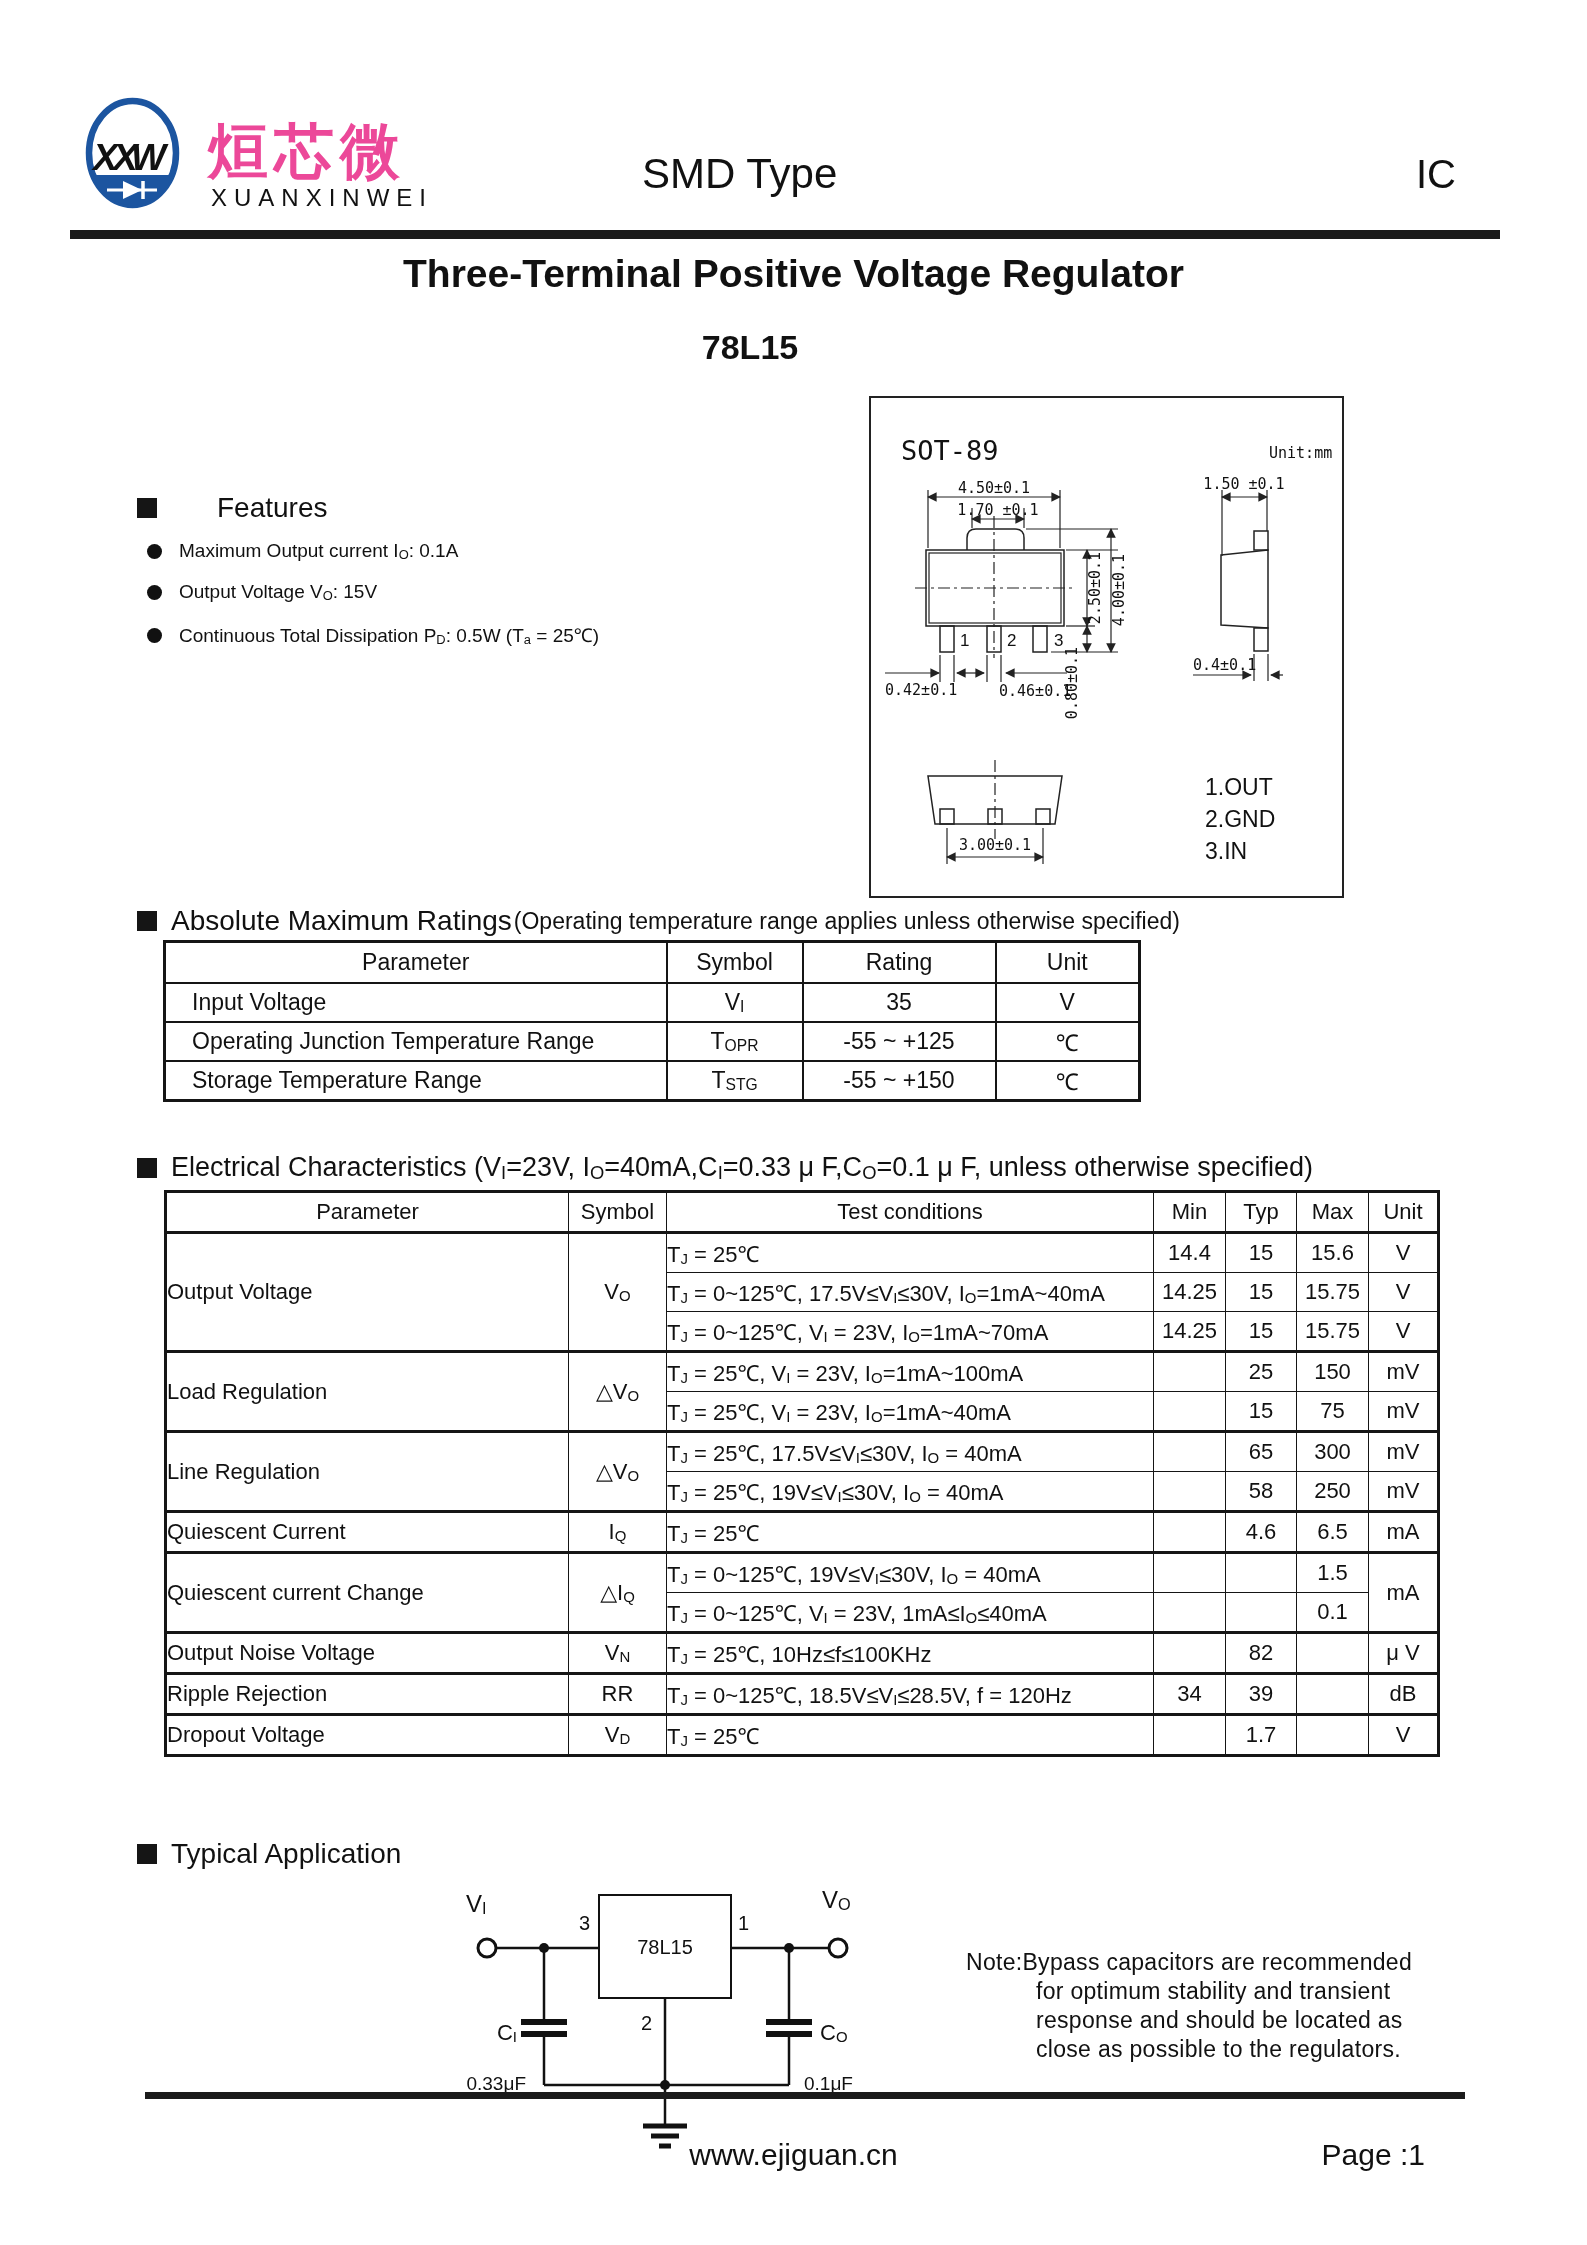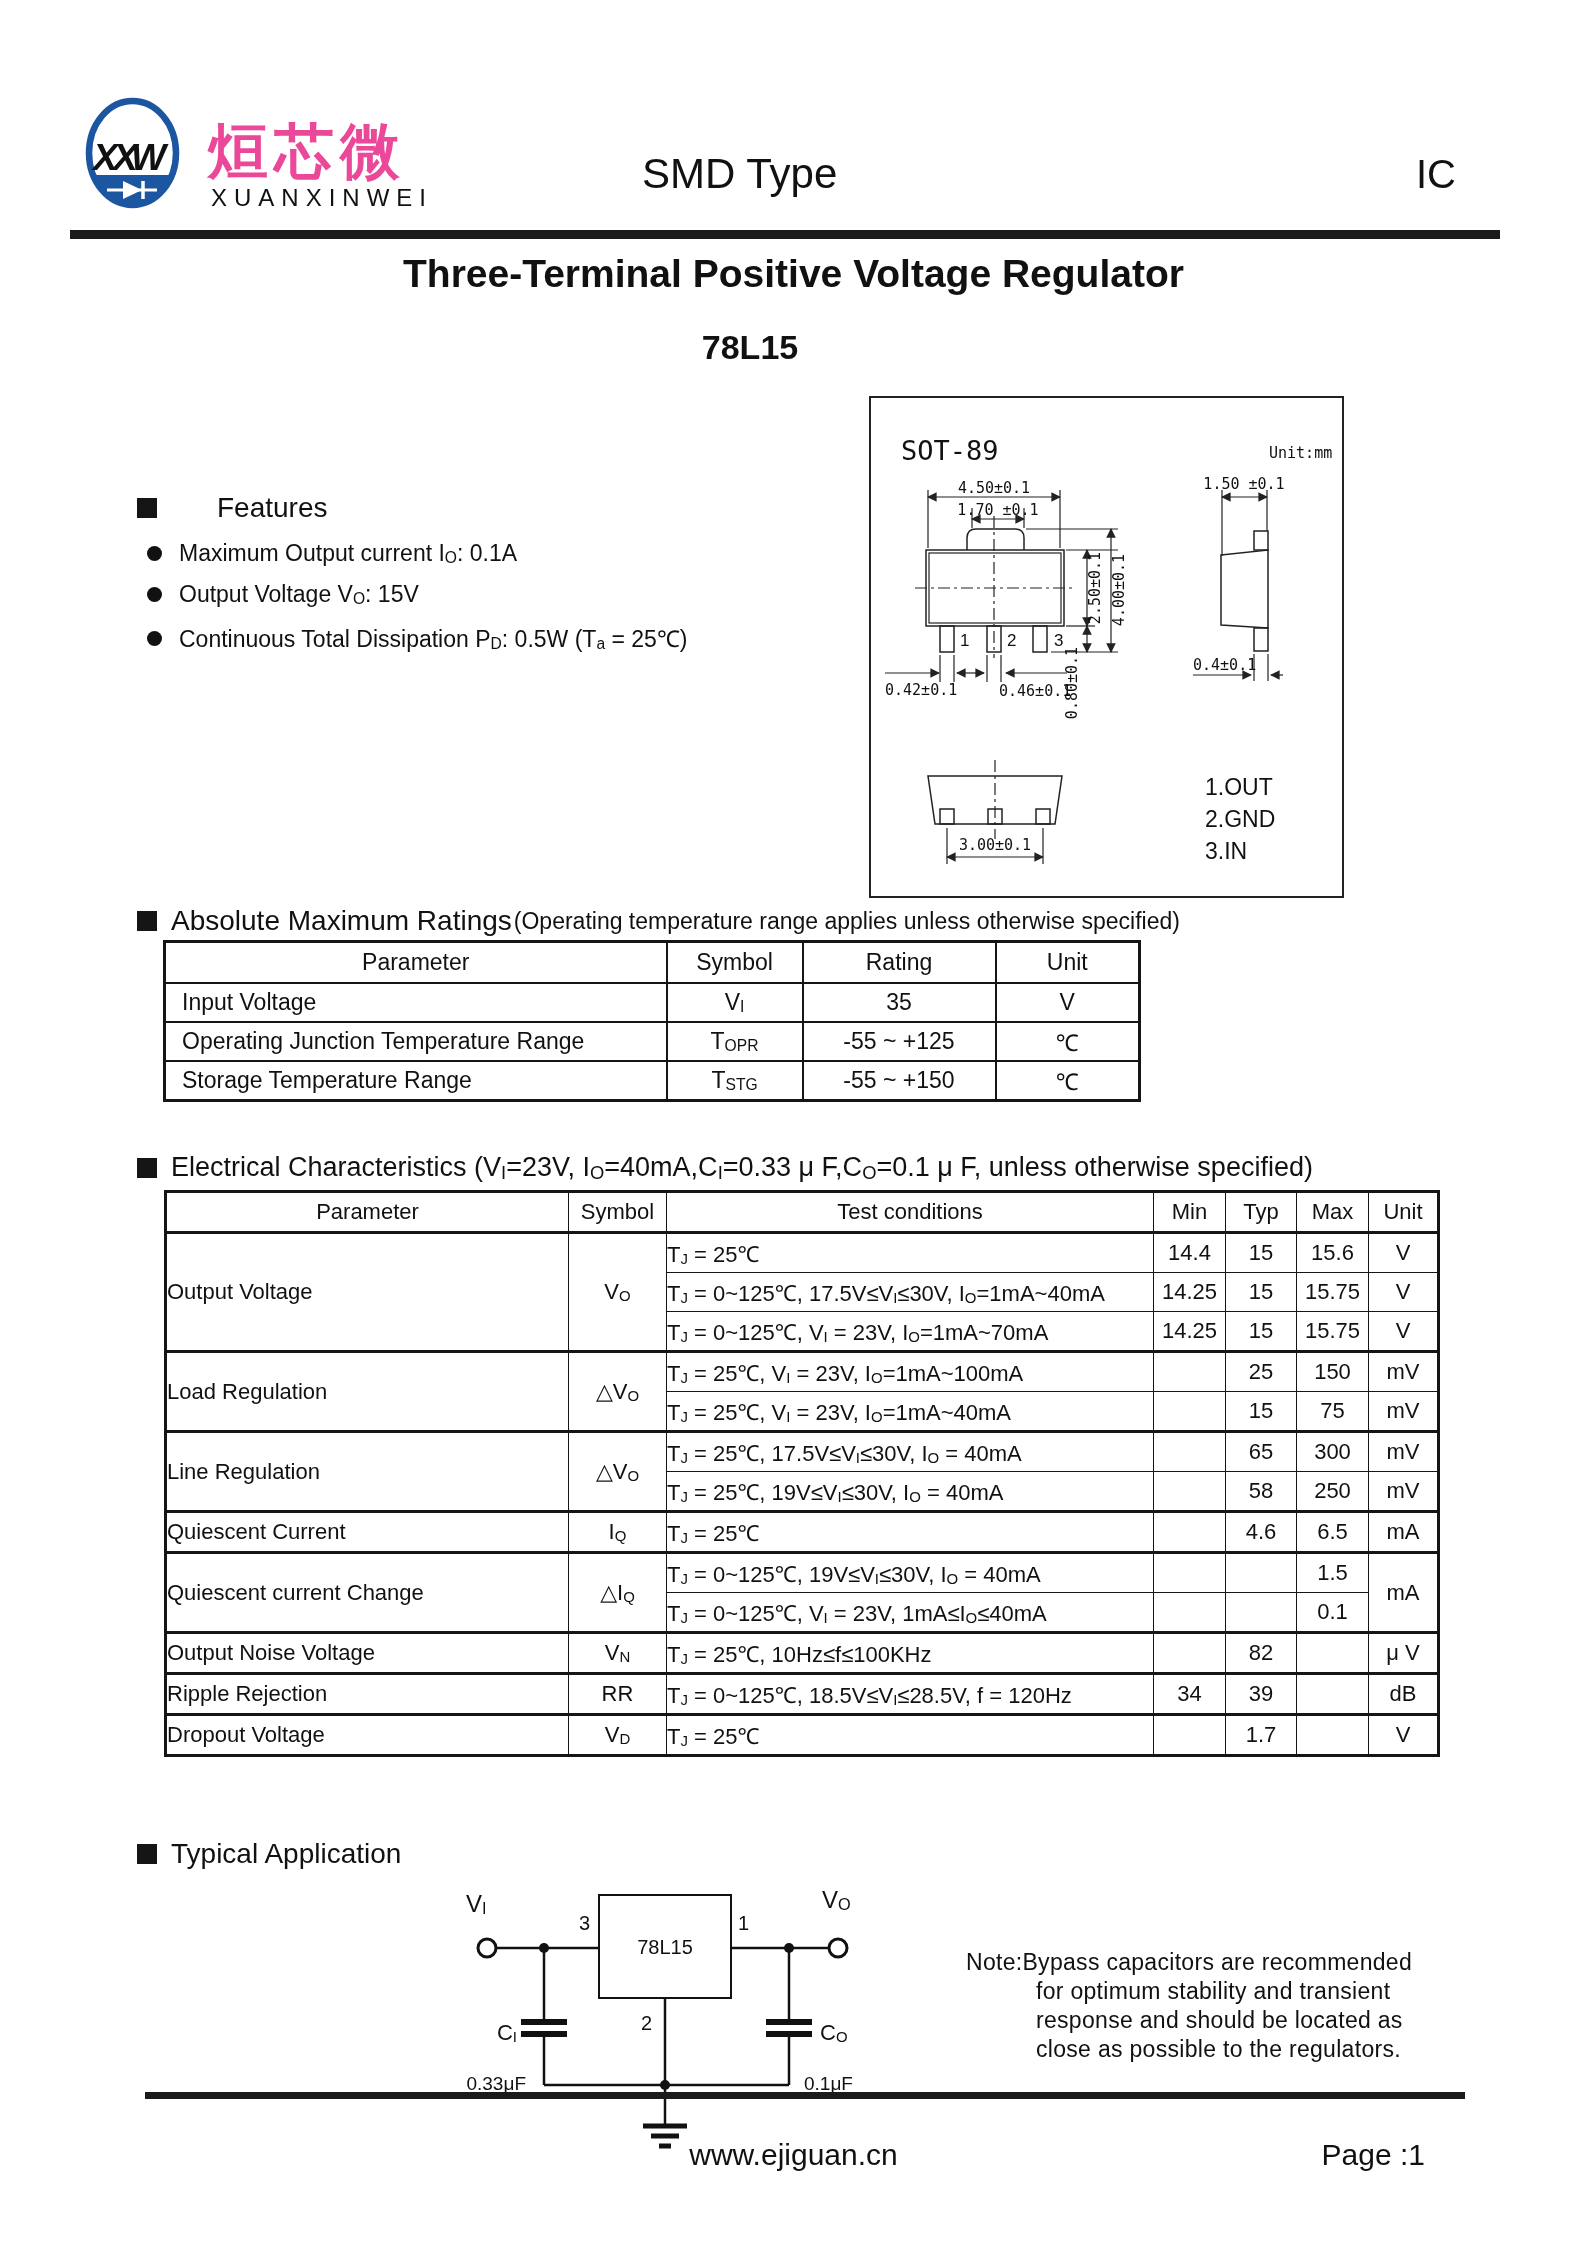--- a/index.html
+++ b/index.html
@@ -13,30 +13,30 @@
   .smd-type{font-size:42px;color:#111;}
   .ic-label{font-size:40px;color:#111;}
   .rule{background:#1b1b1b;}
   .doc-title{width:1587px;text-align:center;font-size:39px;font-weight:700;}
   .part-no{left:400px;width:700px;text-align:center;font-size:34px;font-weight:700;}
   
   .sec-head{font-size:28px;display:flex;align-items:center;}
   .sq{display:inline-block;width:20px;height:20px;background:#151515;margin-right:14px;flex:none;}
   .sec-sub{font-size:23px;margin-left:2px;}
   
-  .feat-item{display:flex;align-items:center;font-size:23px;}
+  .feat-item{display:flex;align-items:center;font-size:19px;}
   .dot{width:15px;height:15px;border-radius:50%;background:#111;display:inline-block;margin-right:17px;flex:none;}
   
   .pkg-box{border:2px solid #222;margin-left:8px;}
   
   table{border-collapse:collapse;table-layout:fixed;}
   .amr{width:977px;font-size:23px;border:3px solid #151515;}
   .amr th,.amr td{border:2px solid #151515;height:37px;padding:0;font-weight:400;text-align:center;}
   .amr th{height:39px;}
-  .amr .pl{text-align:left;padding-left:16px;}
+  .amr .pl{text-align:left;padding-left:26px;}
   .ec{width:1273px;font-size:22px;border:3px solid #151515;}
   .ec th,.ec td{border:1.5px solid #151515;height:38px;padding:0;font-weight:400;text-align:center;}
   .ec .pl{text-align:left;}
   .ec tr.g>td{border-top:3px solid #151515;}
   .ec thead th{border-bottom:3px solid #151515;}
   
   .note{font-size:23px;line-height:29px;letter-spacing:0.3px;}
   .note .ind{padding-left:70px;}
   .footer-url{left:0;width:1587px;text-align:center;font-size:30px;}
   .footer-page{font-size:30px;}

